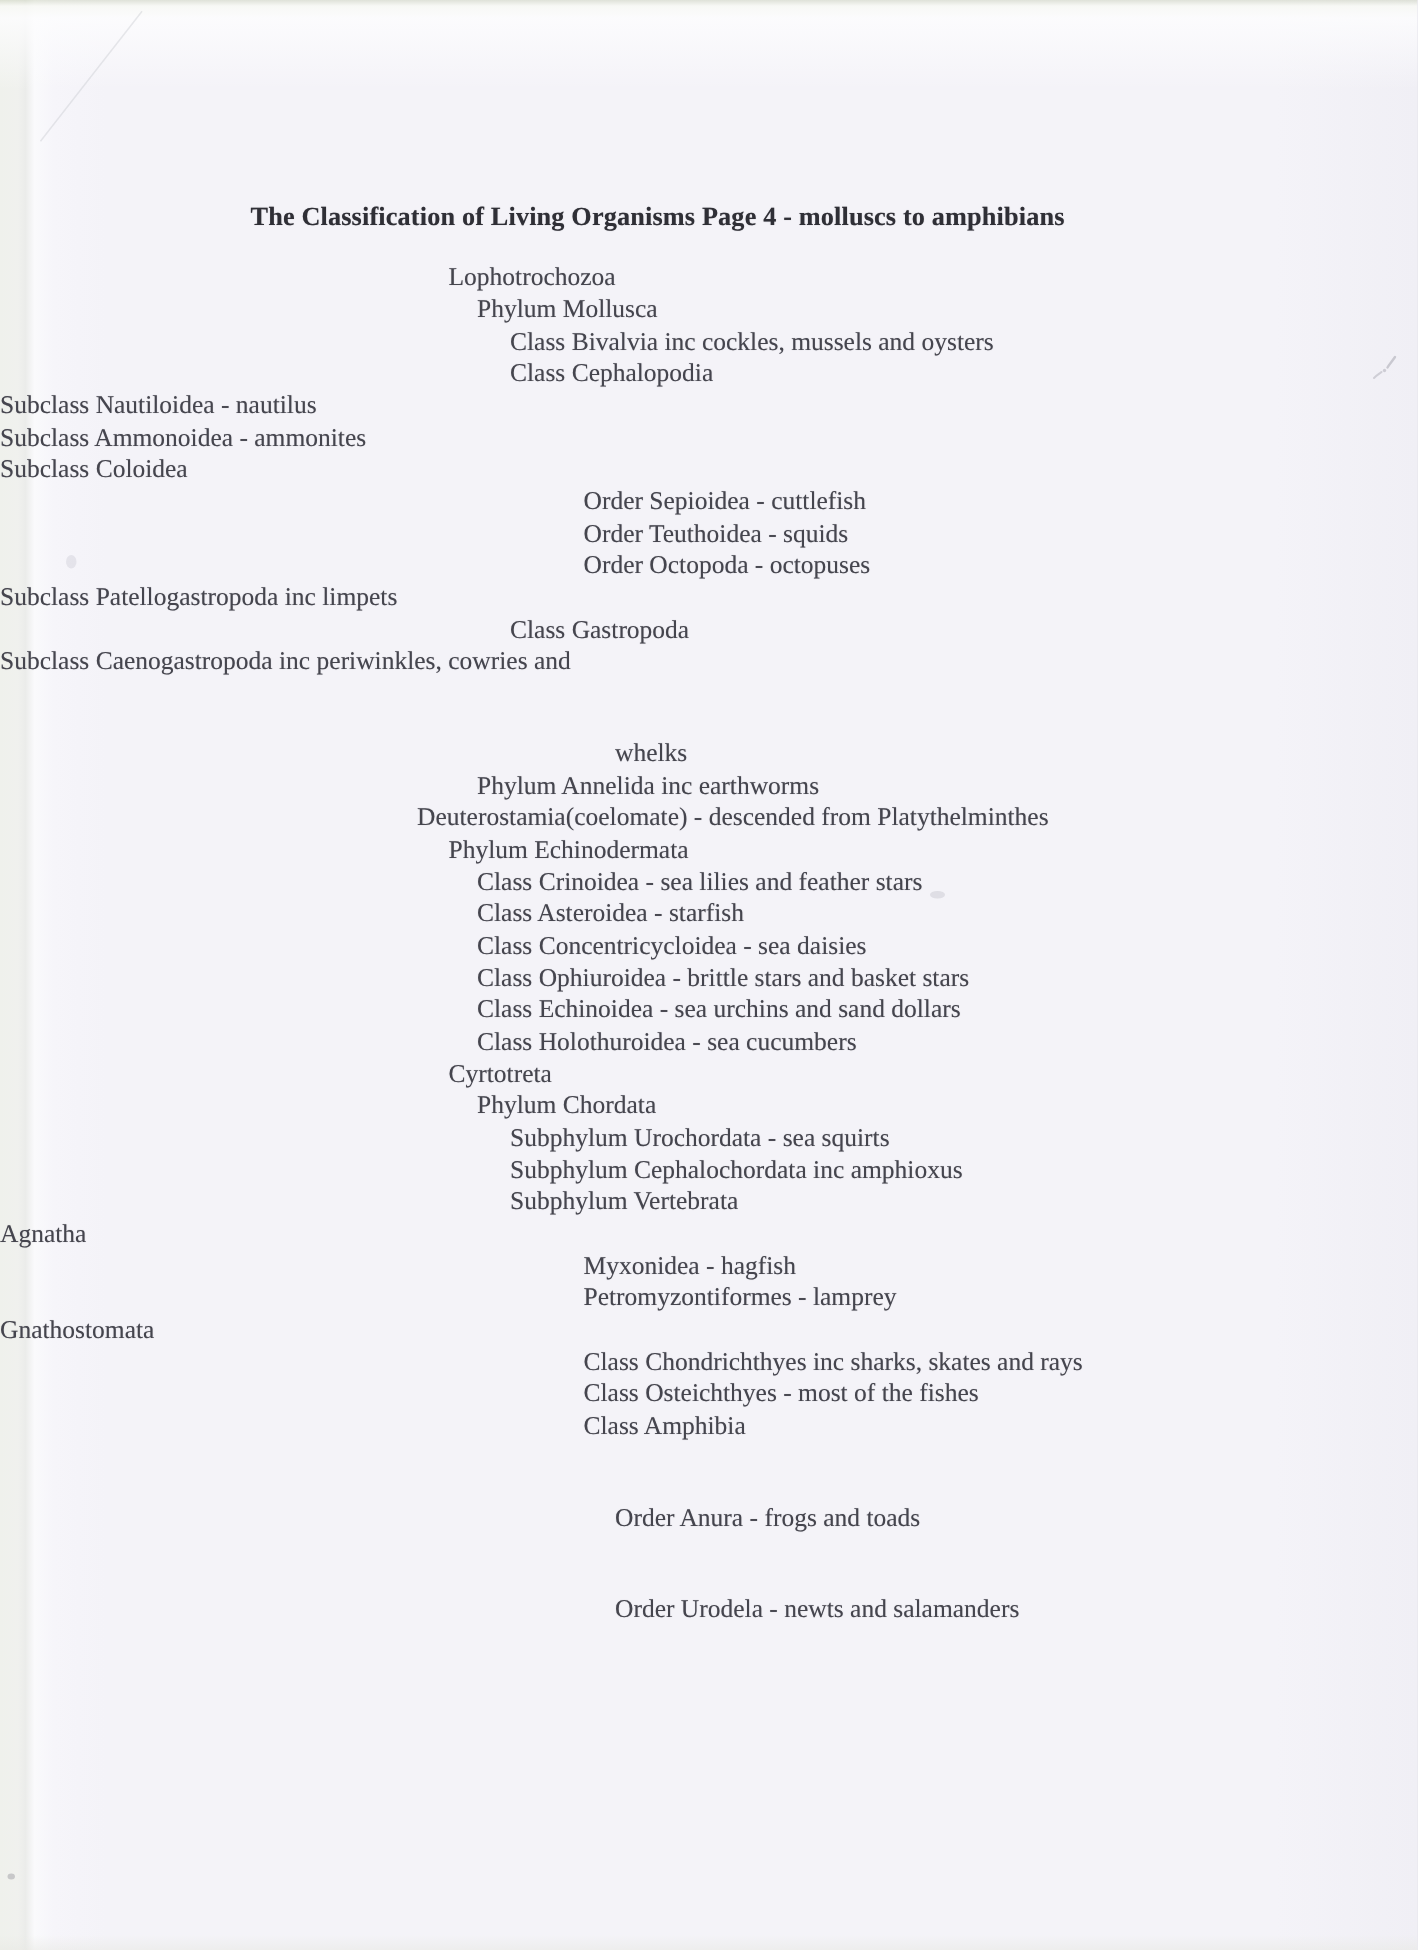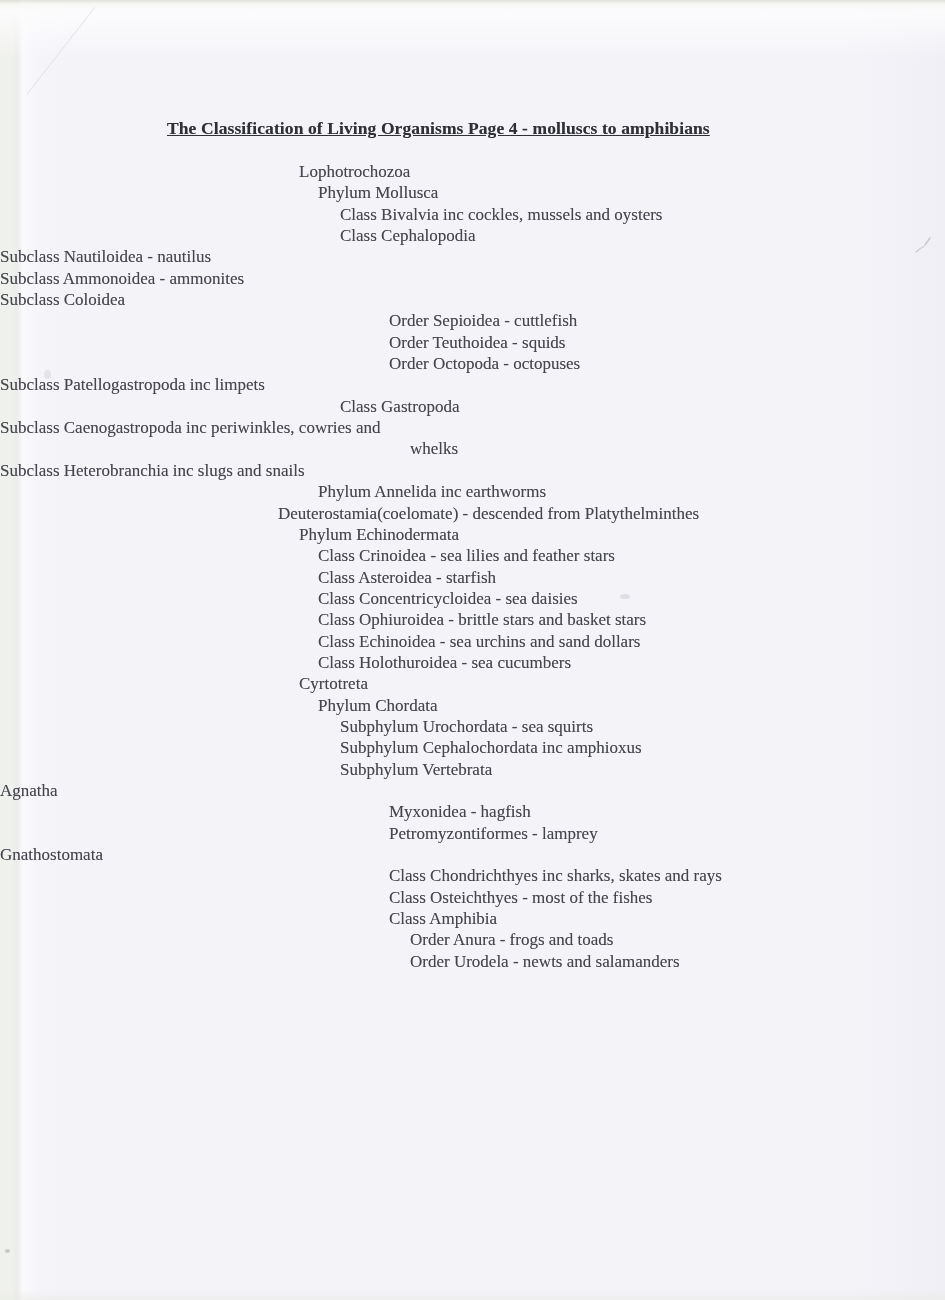--- a/index.html
+++ b/index.html
@@ -23,48 +23,47 @@
     position: absolute;
     top: -38px; left: -38px;
     width: 110px; height: 110px;
     border-right: 1px solid rgba(190,192,198,0.35);
     transform: rotate(38deg);
     pointer-events: none;
   }
   .doc-title {
     position: absolute;
     left: 167px;
-    top: 117px;
+    top: 133px;
     width: 700px;
     font-size: 17.5px;
     line-height: 22px;
     font-weight: bold;
     color: #2f2f36;
     letter-spacing: 0.1px;
     text-shadow: 0 0 0.6px rgba(47,47,54,0.45);
-    text-decoration: underline;
   }
   .outline {
     position: absolute;
     left: 0;
-    top: 161px;
+    top: 174px;
     width: 945px;
     font-size: 17px;
     line-height: 21.35px;
     color: #45454e;
     text-shadow: 0 0 0.6px rgba(69,69,78,0.4);
   }
   .line { white-space: pre; }
   .indent-0 { padding-left: 278px; }
   .indent-1 { padding-left: 299px; }
   .indent-2 { padding-left: 318px; }
   .indent-3 { padding-left: 340px; }
   .indent-4 { }
   .indent-5 { padding-left: 389px; }
-  .indent-6 { padding-left: 410px; }
+  .indent-6 { padding-left: 410px; margin-top: 40px; }
   
   .pencil-squiggle {
     position: absolute;
     left: 908px;
     top: 232px;
     width: 30px;
     height: 28px;
     opacity: 0.55;
   }
   .speck-a {
@@ -106,21 +105,20 @@
       <div class="line indent-4">Subclass Nautiloidea - nautilus</div>
       <div class="line indent-4">Subclass Ammonoidea - ammonites</div>
       <div class="line indent-4">Subclass Coloidea</div>
       <div class="line indent-5">Order Sepioidea - cuttlefish</div>
       <div class="line indent-5">Order Teuthoidea - squids</div>
       <div class="line indent-5">Order Octopoda - octopuses</div>
       <div class="line indent-4">Subclass Patellogastropoda inc limpets</div>
       <div class="line indent-3">Class Gastropoda</div>
       <div class="line indent-4">Subclass Caenogastropoda inc periwinkles, cowries and</div>
       <div class="line indent-6">whelks</div>
-      <div class="line indent-4">Subclass Heterobranchia inc slugs and snails</div>
       <div class="line indent-2">Phylum Annelida inc earthworms</div>
       <div class="line indent-0">Deuterostamia(coelomate) - descended from Platythelminthes</div>
       <div class="line indent-1">Phylum Echinodermata</div>
       <div class="line indent-2">Class Crinoidea - sea lilies and feather stars</div>
       <div class="line indent-2">Class Asteroidea - starfish</div>
       <div class="line indent-2">Class Concentricycloidea - sea daisies</div>
       <div class="line indent-2">Class Ophiuroidea - brittle stars and basket stars</div>
       <div class="line indent-2">Class Echinoidea - sea urchins and sand dollars</div>
       <div class="line indent-2">Class Holothuroidea - sea cucumbers</div>
       <div class="line indent-1">Cyrtotreta</div>

